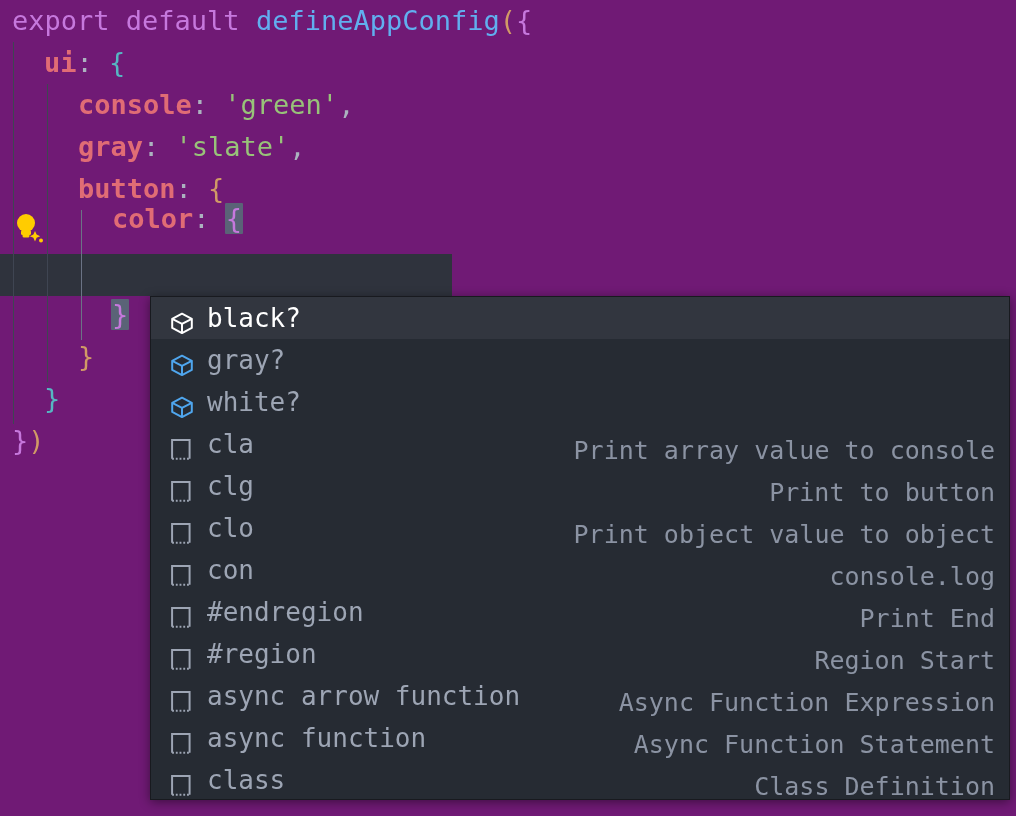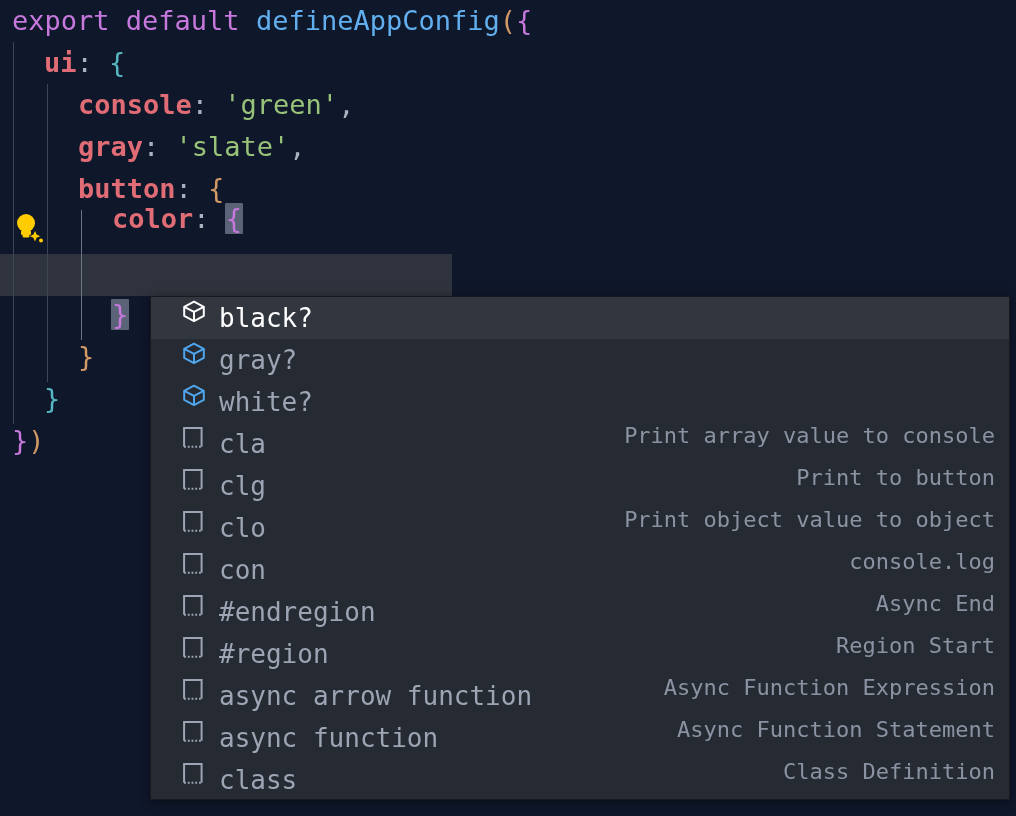--- a/index.html
+++ b/index.html
@@ -5,21 +5,21 @@
 <style>
   html, body {
     margin: 0;
     padding: 0;
     background: #282c34;
   }
   #screen {
     position: relative;
     width: 1016px;
     height: 816px;
-    background: #0f172a;
+    background: #701a75;
     overflow: hidden;
     font-family: "DejaVu Sans Mono", monospace;
   }
 
   
   #editor {
     position: absolute;
     left: 0; top: 0;
     width: 1016px;
     height: 816px;
@@ -89,23 +89,23 @@
     overflow: hidden;
   }
   #suggest-list {
     position: relative;
     width: 100%;
     height: 100%;
   }
   .suggest-row {
     position: relative;
     display: flex;
-    align-items: flex-start;
+    align-items: flex-end;
     height: 42px;
-    padding: 0 14px 0 28px;
+    padding: 0 14px 0 16px;
     box-sizing: border-box;
     background: #262b33;
     color: #9da5b4;
     font-size: 26px;
     font-family: "DejaVu Sans Mono", monospace;
     white-space: nowrap;
   }
   .suggest-row.selected {
     background: #32363f;
     color: #ffffff;
@@ -121,21 +121,21 @@
   }
   .suggest-label {
     flex: 0 0 auto;
     font-size: 26px;
     line-height: 42px;
   }
   .suggest-row.selected .suggest-label { color: #ffffff; }
   .suggest-detail {
     flex: 1 1 auto;
     text-align: right;
-    font-size: 22px;
+    font-size: 25px;
     color: #8b93a3;
     padding-left: 24px;
     overflow: hidden;
     text-overflow: ellipsis;
   }
 </style>
 </head>
 <body>
 
 <div id="screen">
@@ -257,21 +257,21 @@
           <span class="suggest-detail">console.log</span>
         </div>
         <div class="suggest-row">
           <span class="suggest-icon">
             <svg width="28" height="28" viewBox="0 0 24 24" aria-hidden="true">
               <path d="M3.5 19.5 L3.5 3.5 L18.5 3.5 L18.5 19.5" fill="none" stroke="#9da5b4" stroke-width="1.7"></path>
               <path d="M3.5 19.5 L18.5 19.5" fill="none" stroke="#9da5b4" stroke-width="1.7" stroke-dasharray="1.6 1.6"></path>
             </svg>
           </span>
           <span class="suggest-label">#endregion</span>
-          <span class="suggest-detail">Async End</span>
+          <span class="suggest-detail">Print End</span>
         </div>
         <div class="suggest-row">
           <span class="suggest-icon">
             <svg width="28" height="28" viewBox="0 0 24 24" aria-hidden="true">
               <path d="M3.5 19.5 L3.5 3.5 L18.5 3.5 L18.5 19.5" fill="none" stroke="#9da5b4" stroke-width="1.7"></path>
               <path d="M3.5 19.5 L18.5 19.5" fill="none" stroke="#9da5b4" stroke-width="1.7" stroke-dasharray="1.6 1.6"></path>
             </svg>
           </span>
           <span class="suggest-label">#region</span>
           <span class="suggest-detail">Region Start</span>

